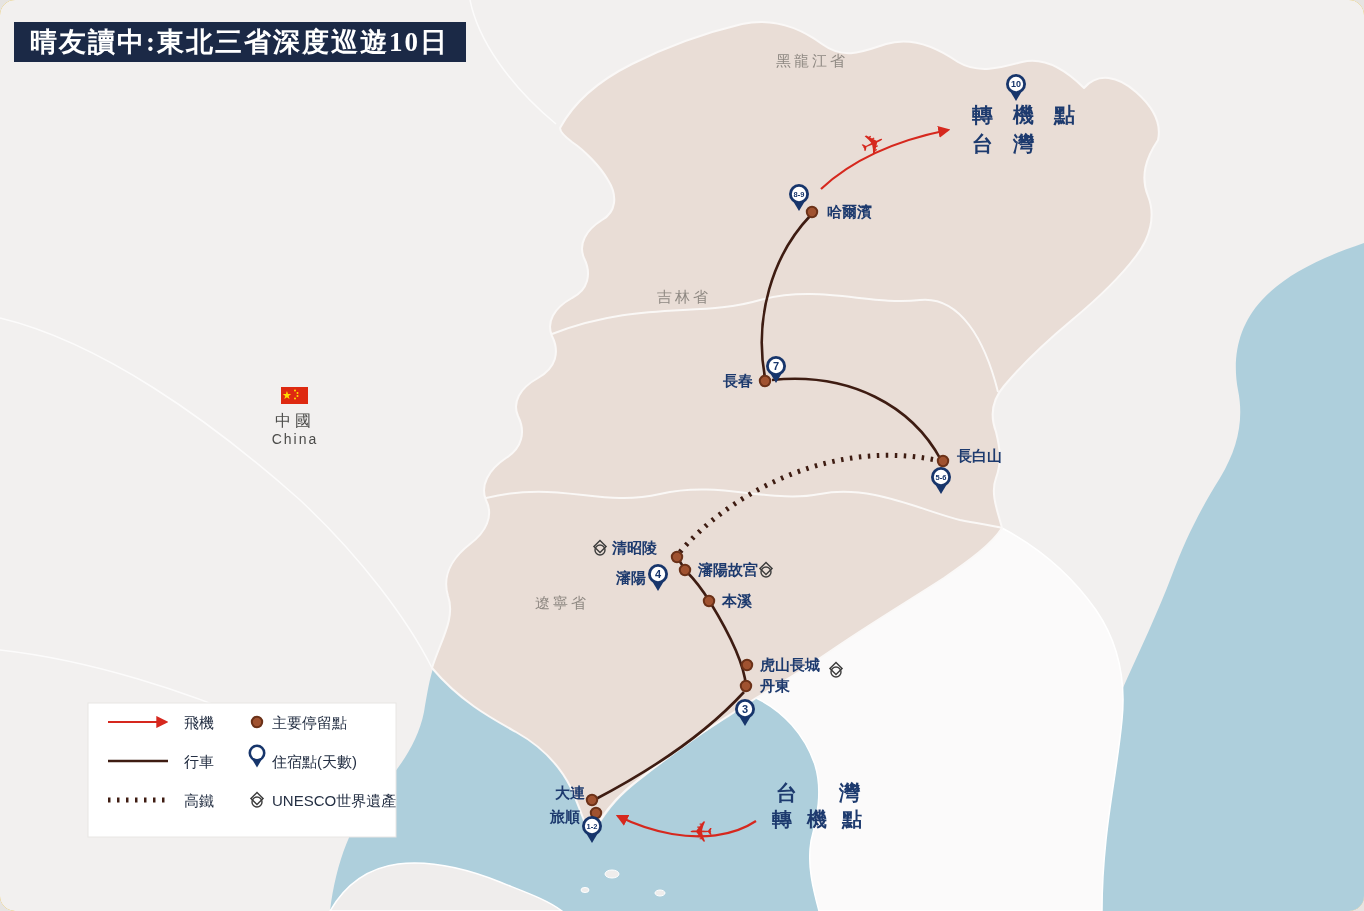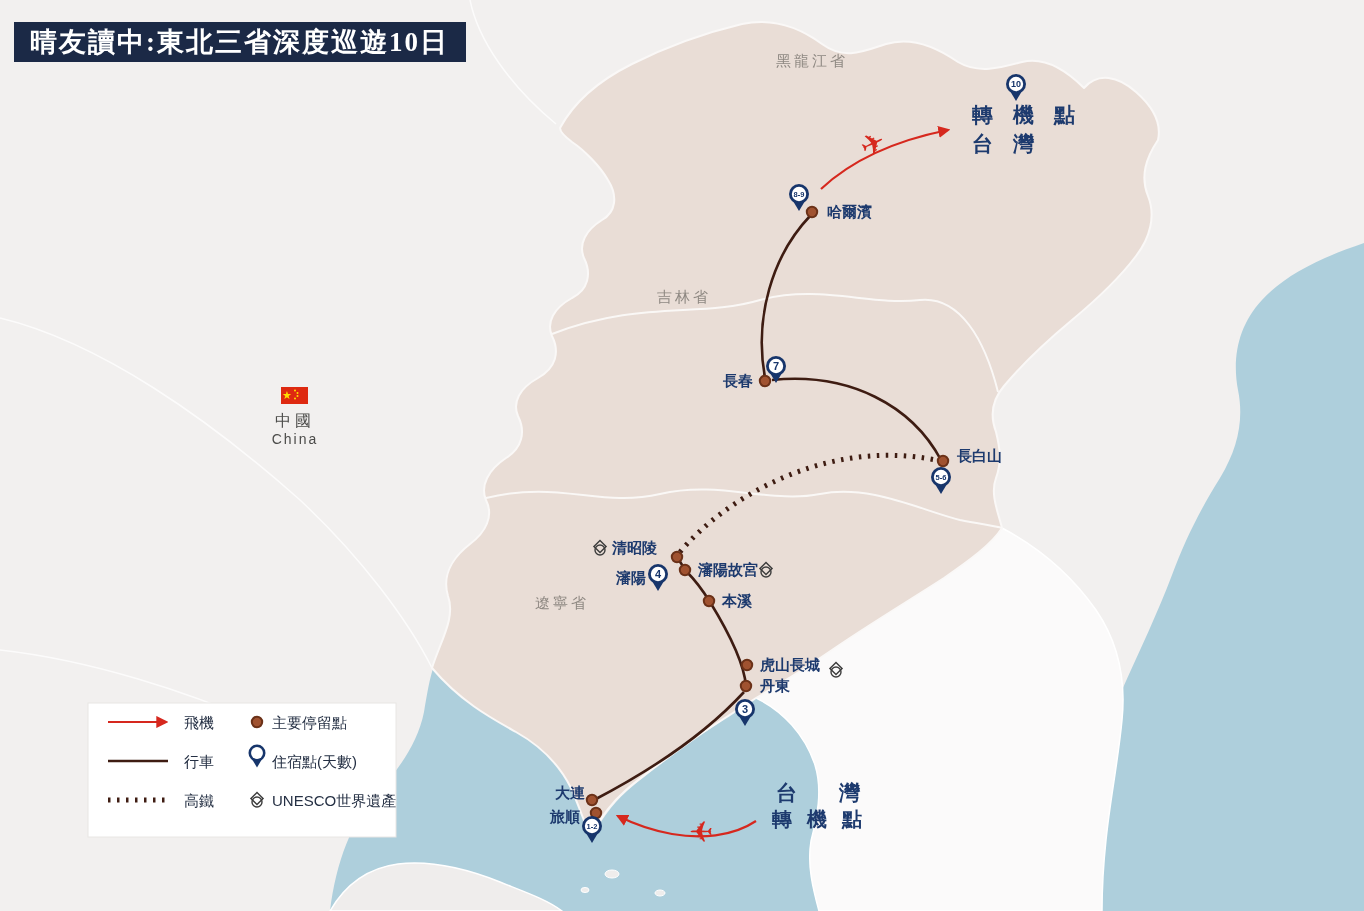--- a/index.html
+++ b/index.html
@@ -1,17 +1,17 @@
 <!DOCTYPE html>
 <html><head>
 <meta charset="utf-8">
 <style>
   html,body{margin:0;padding:0;background:#e6e4e2;}
   .stage{position:relative;width:1364px;height:911px;overflow:hidden;background:#eab308;
-         font-family:"Liberation Sans", sans-serif;}
+         font-family:"Liberation Sans", sans-serif;border-radius:15px;}
   svg{display:block;}
   text{font-family:"Liberation Sans", sans-serif;}
   .title-text{fill:#ffffff;font-size:27px;font-weight:700;letter-spacing:2px;
               font-family:"Liberation Serif", serif;}
   .province-label{fill:#8e8882;font-size:15px;letter-spacing:3px;text-anchor:middle;}
   .place-label{fill:#1d3a6e;font-size:15px;font-weight:600;}
   .anchor-end{text-anchor:end;}
   .country-zh{fill:#4b4b49;font-size:16px;letter-spacing:4px;text-anchor:middle;}
   .country-en{fill:#4b4b49;font-size:14px;letter-spacing:2px;text-anchor:middle;}
   .legend-label{fill:#253044;font-size:15px;}

